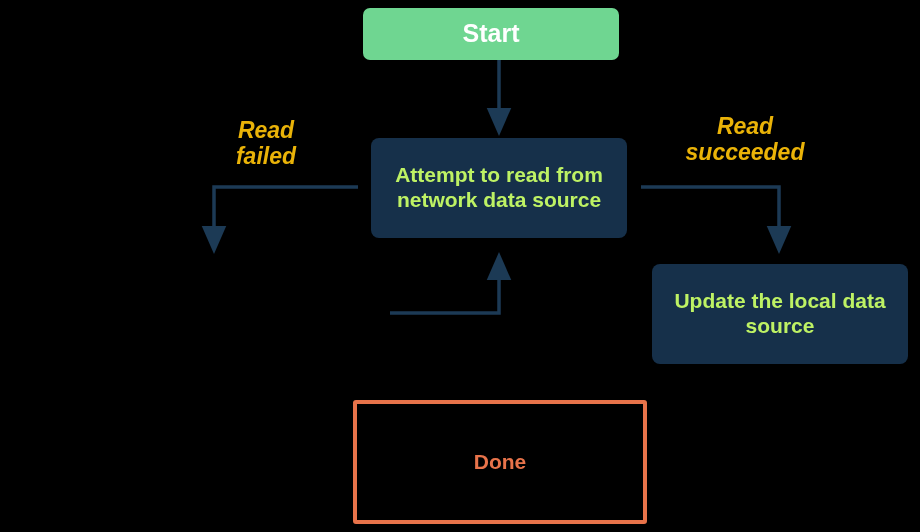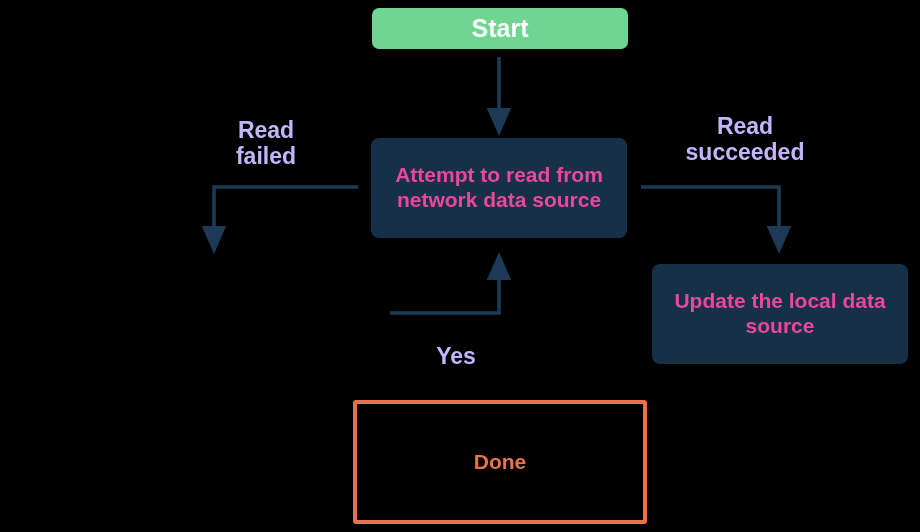--- a/index.html
+++ b/index.html
@@ -29,38 +29,39 @@
     white-space: pre-line;
   }
   .node-start {
     background: #6fd691;
     color: #ffffff;
     font-size: 25px;
     border-radius: 7px;
   }
   .node-process {
     background: #16304a;
-    color: #ec4899;
+    color: #bef264;
     font-size: 21px;
   }
   .node-terminal {
     background: transparent;
     border: 4px solid #e8734a;
     color: #e8734a;
     font-size: 21px;
     border-radius: 3px;
   }
   .edge-label {
     position: absolute;
-    color: #c4b5fd;
+    color: #eab308;
     font-size: 23px;
     font-weight: bold;
     text-align: center;
     line-height: 1.12;
     white-space: pre-line;
+    font-style: italic;
   }
   .edge-layer {
     position: absolute;
     left: 0;
     top: 0;
     width: 920px;
     height: 532px;
     pointer-events: none;
   }
 </style>
@@ -86,21 +87,21 @@
 
     <g>
       <path d="M641,187 L779,187 L779,240" stroke="#1c3a55" stroke-width="3.5" fill="none" marker-end="url(#arrowhead)"></path>
     </g>
 
     <g>
       <path d="M390,313 L499,313 L499,266" stroke="#1c3a55" stroke-width="3.5" fill="none" marker-end="url(#arrowhead)"></path>
     </g>
   </svg>
 
-  <div class="node node-start" style="left:372px; top:8px; width:256px; height:41px;align-items:flex-end;">
+  <div class="node node-start" style="left:363px; top:8px; width:256px; height:52px;">
     <span>Start</span>
   </div>
 
   <div class="node node-process" style="left:371px; top:138px; width:256px; height:100px;">
     <span>Attempt to read from
 network data source</span>
   </div>
 
 
   <div class="node node-terminal" style="left:353px; top:400px; width:294px; height:124px;">
@@ -111,16 +112,15 @@
     <span>Update the local data
 source</span>
   </div>
 
   <div class="edge-label" style="left:196px; top:118px; width:140px;">Read
 failed</div>
 
   <div class="edge-label" style="left:665px; top:114px; width:160px;">Read
 succeeded</div>
 
-  <div class="edge-label" style="left:406px; top:344px; width:100px;">Yes</div>
 
 
 </div>
 
 </body></html>

